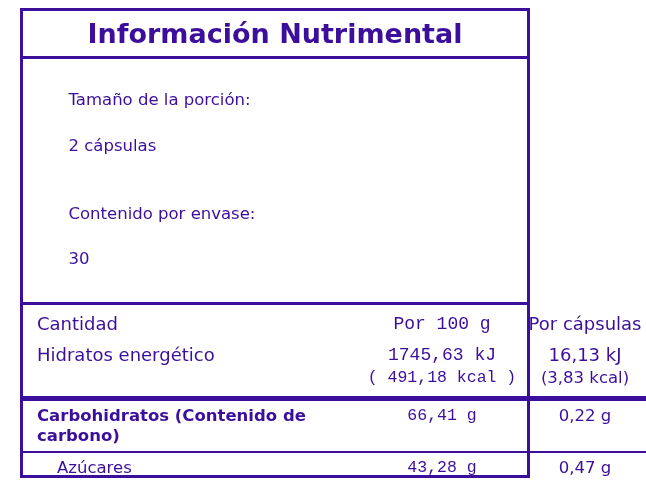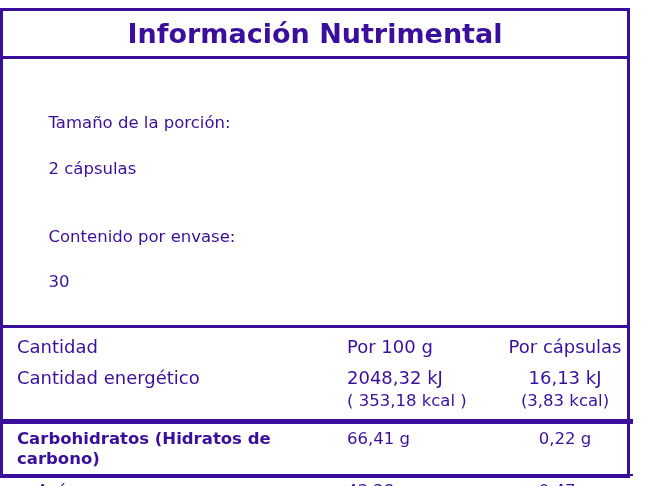--- a/index.html
+++ b/index.html
@@ -9,23 +9,23 @@
   }
   body {
     width: 646px;
     height: 486px;
     font-family: "DejaVu Sans", sans-serif;
     color: #3b0f9b;
     overflow: hidden;
   }
   #panel {
     position: absolute;
-    left: 0;
+    left: 20px;
     top: 8px;
-    width: 630px;
+    width: 510px;
     height: 470px;
     box-sizing: border-box;
     border: 3px solid #3b0f9b;
     background: #ffffff;
   }
   .title {
     text-align: center;
     font-size: 27px;
     font-weight: bold;
     letter-spacing: 0px;
@@ -35,37 +35,36 @@
   }
   .rule {
     height: 3px;
     background: #3b0f9b;
     margin: 0;
   }
   .serving {
     padding: 7px 14px 8px 14px;
     font-size: 16.5px;
     line-height: 1.38;
-    margin-top: 23px;
   }
   .serving div {
     white-space: pre;
   }
   table.nutri {
     width: 100%;
     border-collapse: collapse;
     font-size: 16px;
     table-layout: fixed;
   }
   table.nutri td {
     padding: 0;
     vertical-align: top;
   }
   .c-label { width: 330px; padding-left: 14px !important; }
-  .c-100   { width: 150px; text-align: left; }
+  .c-100   { width: 150px; text-align: center; font-family: Liberation Mono, monospace; }
   .c-port  { width: 136px; text-align: center; }
 
   .hdr-row td {
     padding-top: 7px !important;
     font-size: 18px;
     line-height: 1.34;
   }
   .hdr-sub td {
     font-size: 16.5px;
     line-height: 1.34;
@@ -116,44 +115,44 @@
   <div class="rule"></div>
 
   <table class="nutri">
     <tbody>
       <tr class="hdr-row">
         <td class="c-label">Cantidad</td>
         <td class="c-100">Por 100 g</td>
         <td class="c-port">Por cápsulas</td>
       </tr>
       <tr class="hdr-row">
-        <td class="c-label">Cantidad energético</td>
-        <td class="c-100">2048,32 kJ</td>
+        <td class="c-label">Hidratos energético</td>
+        <td class="c-100">1745,63 kJ</td>
         <td class="c-port">16,13 kJ</td>
       </tr>
       <tr class="hdr-sub">
         <td class="c-label"></td>
-        <td class="c-100">( 353,18 kcal )</td>
+        <td class="c-100">( 491,18 kcal )</td>
         <td class="c-port">(3,83 kcal)</td>
       </tr>
 
       <tr class="sep sep-thick">
         <td colspan="3">
             <div class="sep-inner"></div>
           </td>
       </tr>
 
       <tr class="sep">
           <td colspan="3">
             <div class="sep-inner"></div>
           </td>
         </tr>
 
       <tr class="row">
-        <td class="c-label bold">Carbohidratos (Hidratos de carbono)</td>
+        <td class="c-label bold">Carbohidratos (Contenido de carbono)</td>
         <td class="c-100">66,41 g</td>
         <td class="c-port">0,22 g</td>
       </tr>
       <tr class="sep">
           <td colspan="3">
             <div class="sep-inner"></div>
           </td>
         </tr>
 
       <tr class="row">

